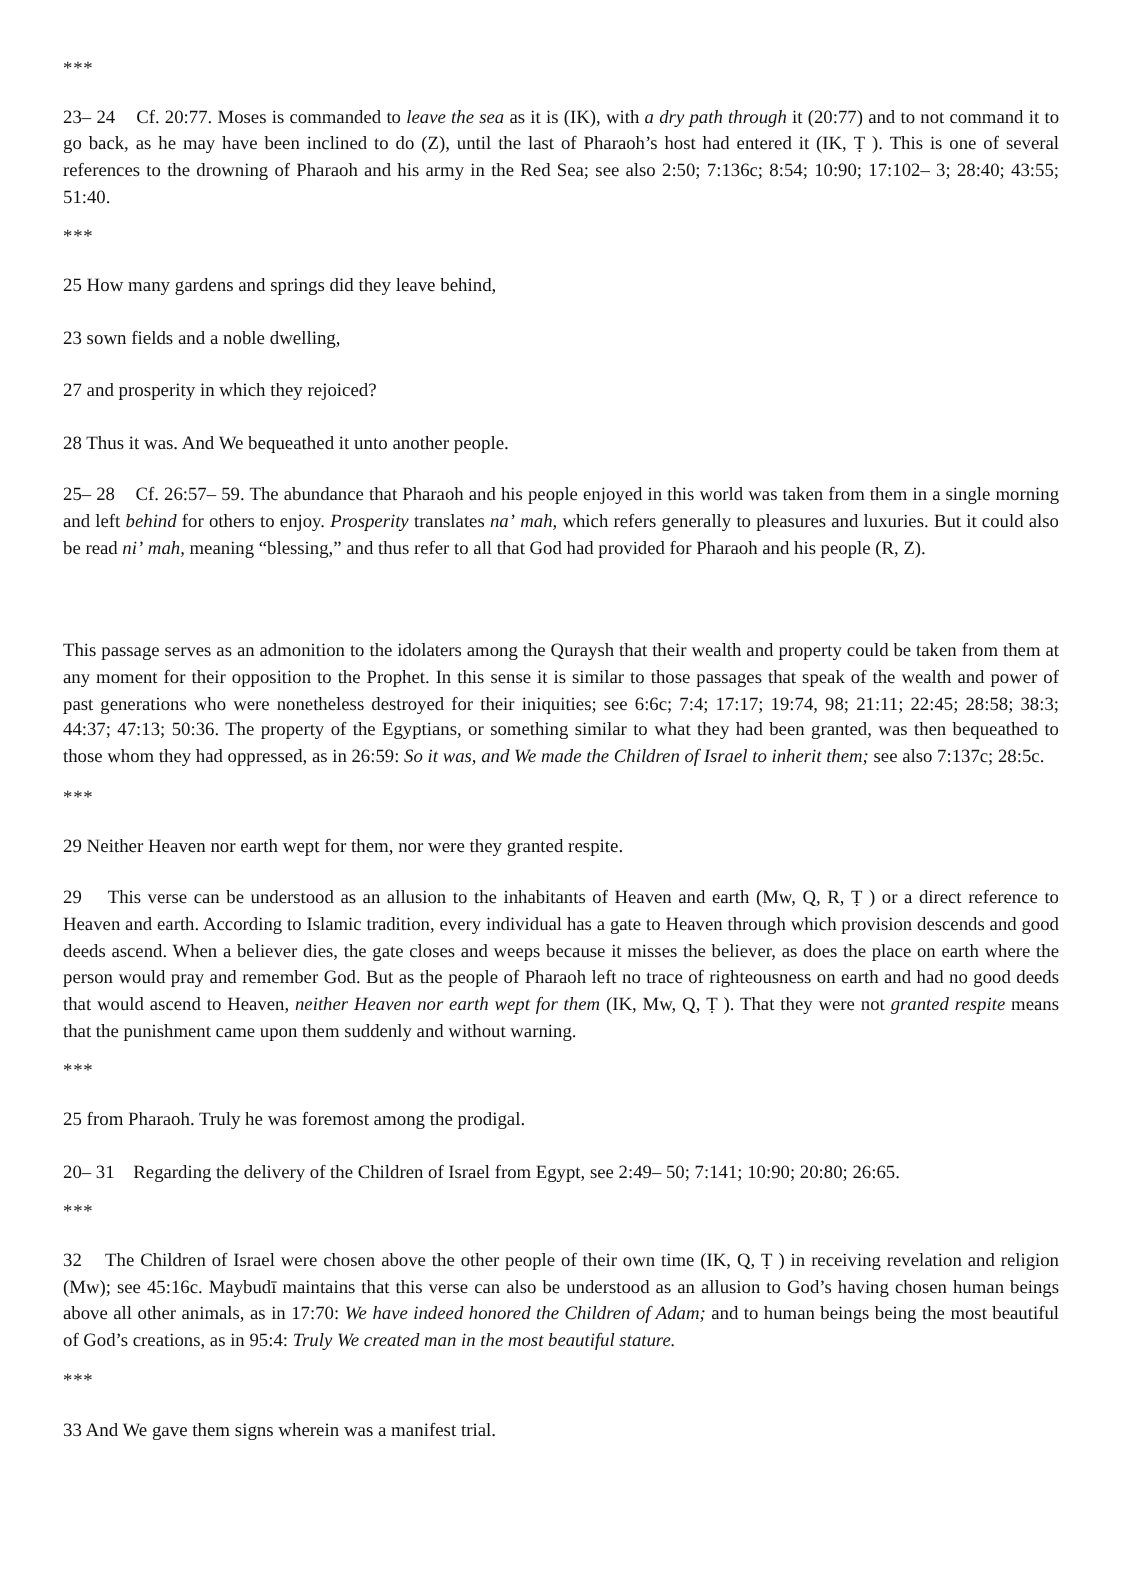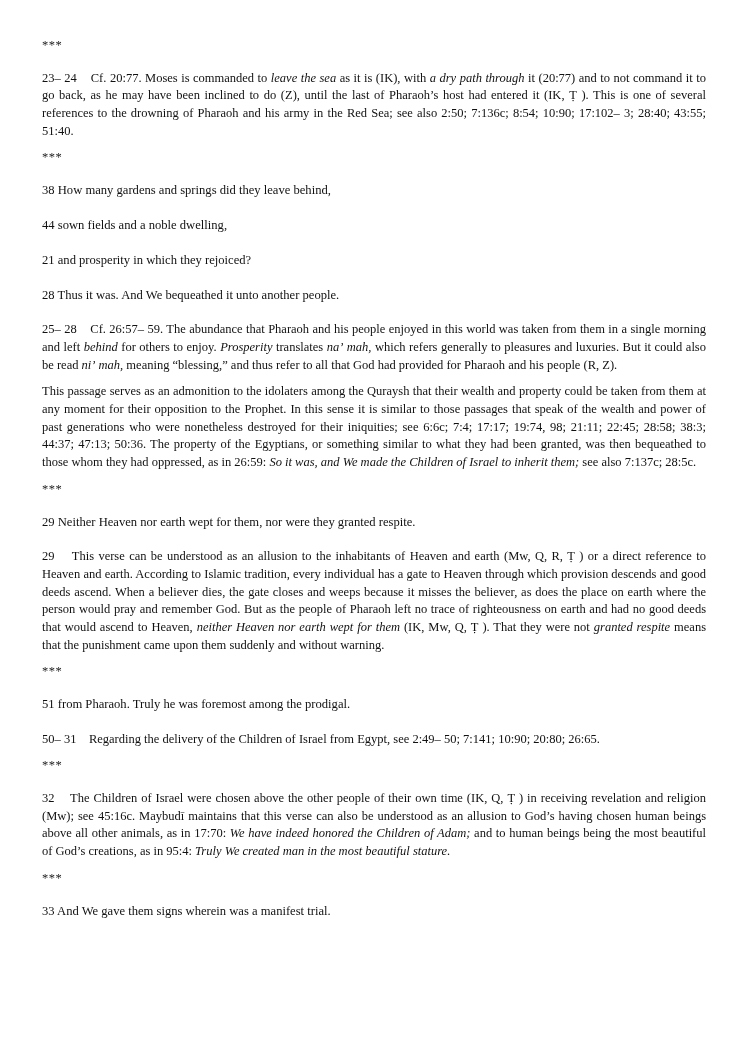--- a/index.html
+++ b/index.html
@@ -49,20 +49,21 @@
     line-height: 1.415;
     margin: 0;
     padding: 8px 0 2px 0;
     text-align: justify;
     text-justify: inter-word;
     color: #111111;
     hyphens: none;
   }
   .commentary.tight {
     padding-top: 7px;
+    margin-top: 42px;
   }
   .ref-label {
     white-space: pre;
   }
   i, em {
   }
 </style>
 </head>
 <body>
 
@@ -70,44 +71,44 @@
   <div class="content">
 
     <div class="sep">***</div>
 
 
 
     <p class="commentary"><span class="ref-label">23– 24    </span>Cf. 20:77. Moses is commanded to <i>leave the sea</i> as it is (IK), with <i>a dry path through</i> it (20:77) and to not command it to go back, as he may have been inclined to do (Z), until the last of Pharaoh’s host had entered it (IK, Ṭ ). This is one of several references to the drowning of Pharaoh and his army in the Red Sea; see also 2:50; 7:136c; 8:54; 10:90; 17:102– 3; 28:40; 43:55; 51:40.</p>
 
     <div class="sep">***</div>
 
-    <p class="verse">38 How many gardens and springs did they leave behind,</p>
+    <p class="verse">25 How many gardens and springs did they leave behind,</p>
 
-    <p class="verse">44 sown fields and a noble dwelling,</p>
+    <p class="verse">23 sown fields and a noble dwelling,</p>
 
-    <p class="verse">21 and prosperity in which they rejoiced?</p>
+    <p class="verse">27 and prosperity in which they rejoiced?</p>
 
     <p class="verse">28 Thus it was. And We bequeathed it unto another people.</p>
 
     <p class="commentary"><span class="ref-label">25– 28    </span>Cf. 26:57– 59. The abundance that Pharaoh and his people enjoyed in this world was taken from them in a single morning and left <i>behind</i> for others to enjoy. <i>Prosperity</i> translates <i>naʼ mah,</i> which refers generally to pleasures and luxuries. But it could also be read <i>niʼ mah,</i> meaning “blessing,” and thus refer to all that God had provided for Pharaoh and his people (R, Z).</p>
 
     <p class="commentary tight">This passage serves as an admonition to the idolaters among the Quraysh that their wealth and property could be taken from them at any moment for their opposition to the Prophet. In this sense it is similar to those passages that speak of the wealth and power of past generations who were nonetheless destroyed for their iniquities; see 6:6c; 7:4; 17:17; 19:74, 98; 21:11; 22:45; 28:58; 38:3; 44:37; 47:13; 50:36. The property of the Egyptians, or something similar to what they had been granted, was then bequeathed to those whom they had oppressed, as in 26:59: <i>So it was, and We made the Children of Israel to inherit them;</i> see also 7:137c; 28:5c.</p>
 
     <div class="sep">***</div>
 
     <p class="verse">29 Neither Heaven nor earth wept for them, nor were they granted respite.</p>
 
     <p class="commentary"><span class="ref-label">29    </span>This verse can be understood as an allusion to the inhabitants of Heaven and earth (Mw, Q, R, Ṭ ) or a direct reference to Heaven and earth. According to Islamic tradition, every individual has a gate to Heaven through which provision descends and good deeds ascend. When a believer dies, the gate closes and weeps because it misses the believer, as does the place on earth where the person would pray and remember God. But as the people of Pharaoh left no trace of righteousness on earth and had no good deeds that would ascend to Heaven, <i>neither Heaven nor earth wept for them</i> (IK, Mw, Q, Ṭ ). That they were not <i>granted respite</i> means that the punishment came upon them suddenly and without warning.</p>
 
     <div class="sep">***</div>
 
 
-    <p class="verse">51 from Pharaoh. Truly he was foremost among the prodigal.</p>
+    <p class="verse">25 from Pharaoh. Truly he was foremost among the prodigal.</p>
 
-    <p class="commentary"><span class="ref-label">50– 31    </span>Regarding the delivery of the Children of Israel from Egypt, see 2:49– 50; 7:141; 10:90; 20:80; 26:65.</p>
+    <p class="commentary"><span class="ref-label">20– 31    </span>Regarding the delivery of the Children of Israel from Egypt, see 2:49– 50; 7:141; 10:90; 20:80; 26:65.</p>
 
     <div class="sep">***</div>
 
 
     <p class="commentary"><span class="ref-label">32    </span>The Children of Israel were chosen above the other people of their own time (IK, Q, Ṭ ) in receiving revelation and religion (Mw); see 45:16c. Maybudī maintains that this verse can also be understood as an allusion to God’s having chosen human beings above all other animals, as in 17:70: <i>We have indeed honored the Children of Adam;</i> and to human beings being the most beautiful of God’s creations, as in 95:4: <i>Truly We created man in the most beautiful stature.</i></p>
 
     <div class="sep">***</div>
 
     <p class="verse">33 And We gave them signs wherein was a manifest trial.</p>
 

